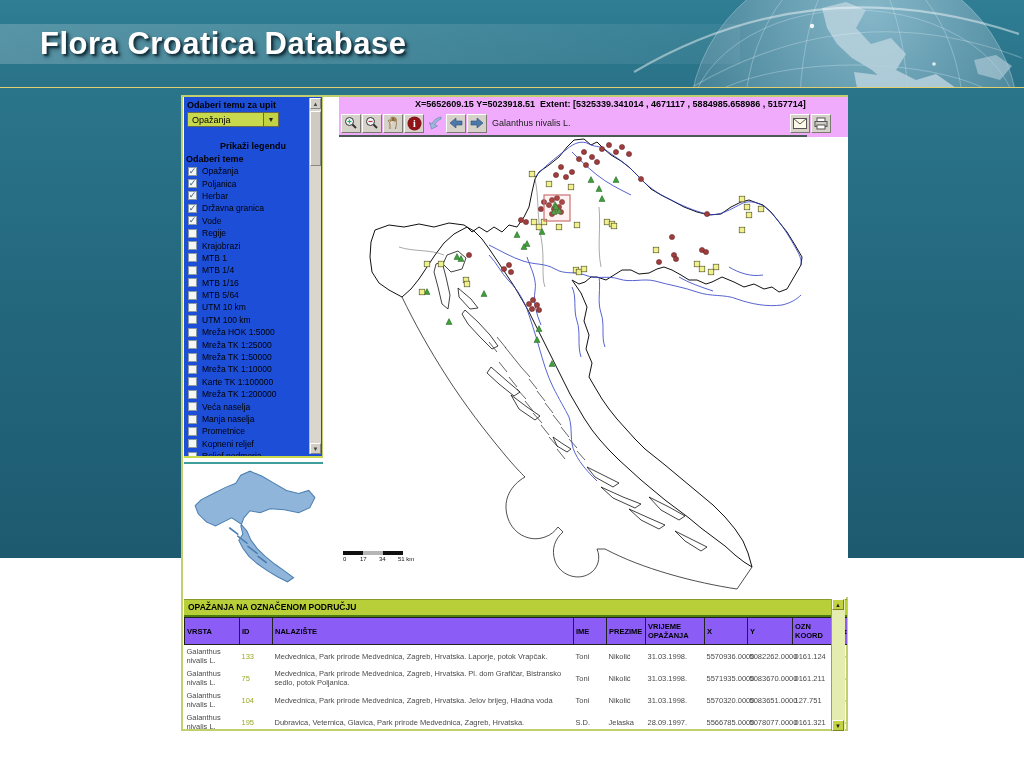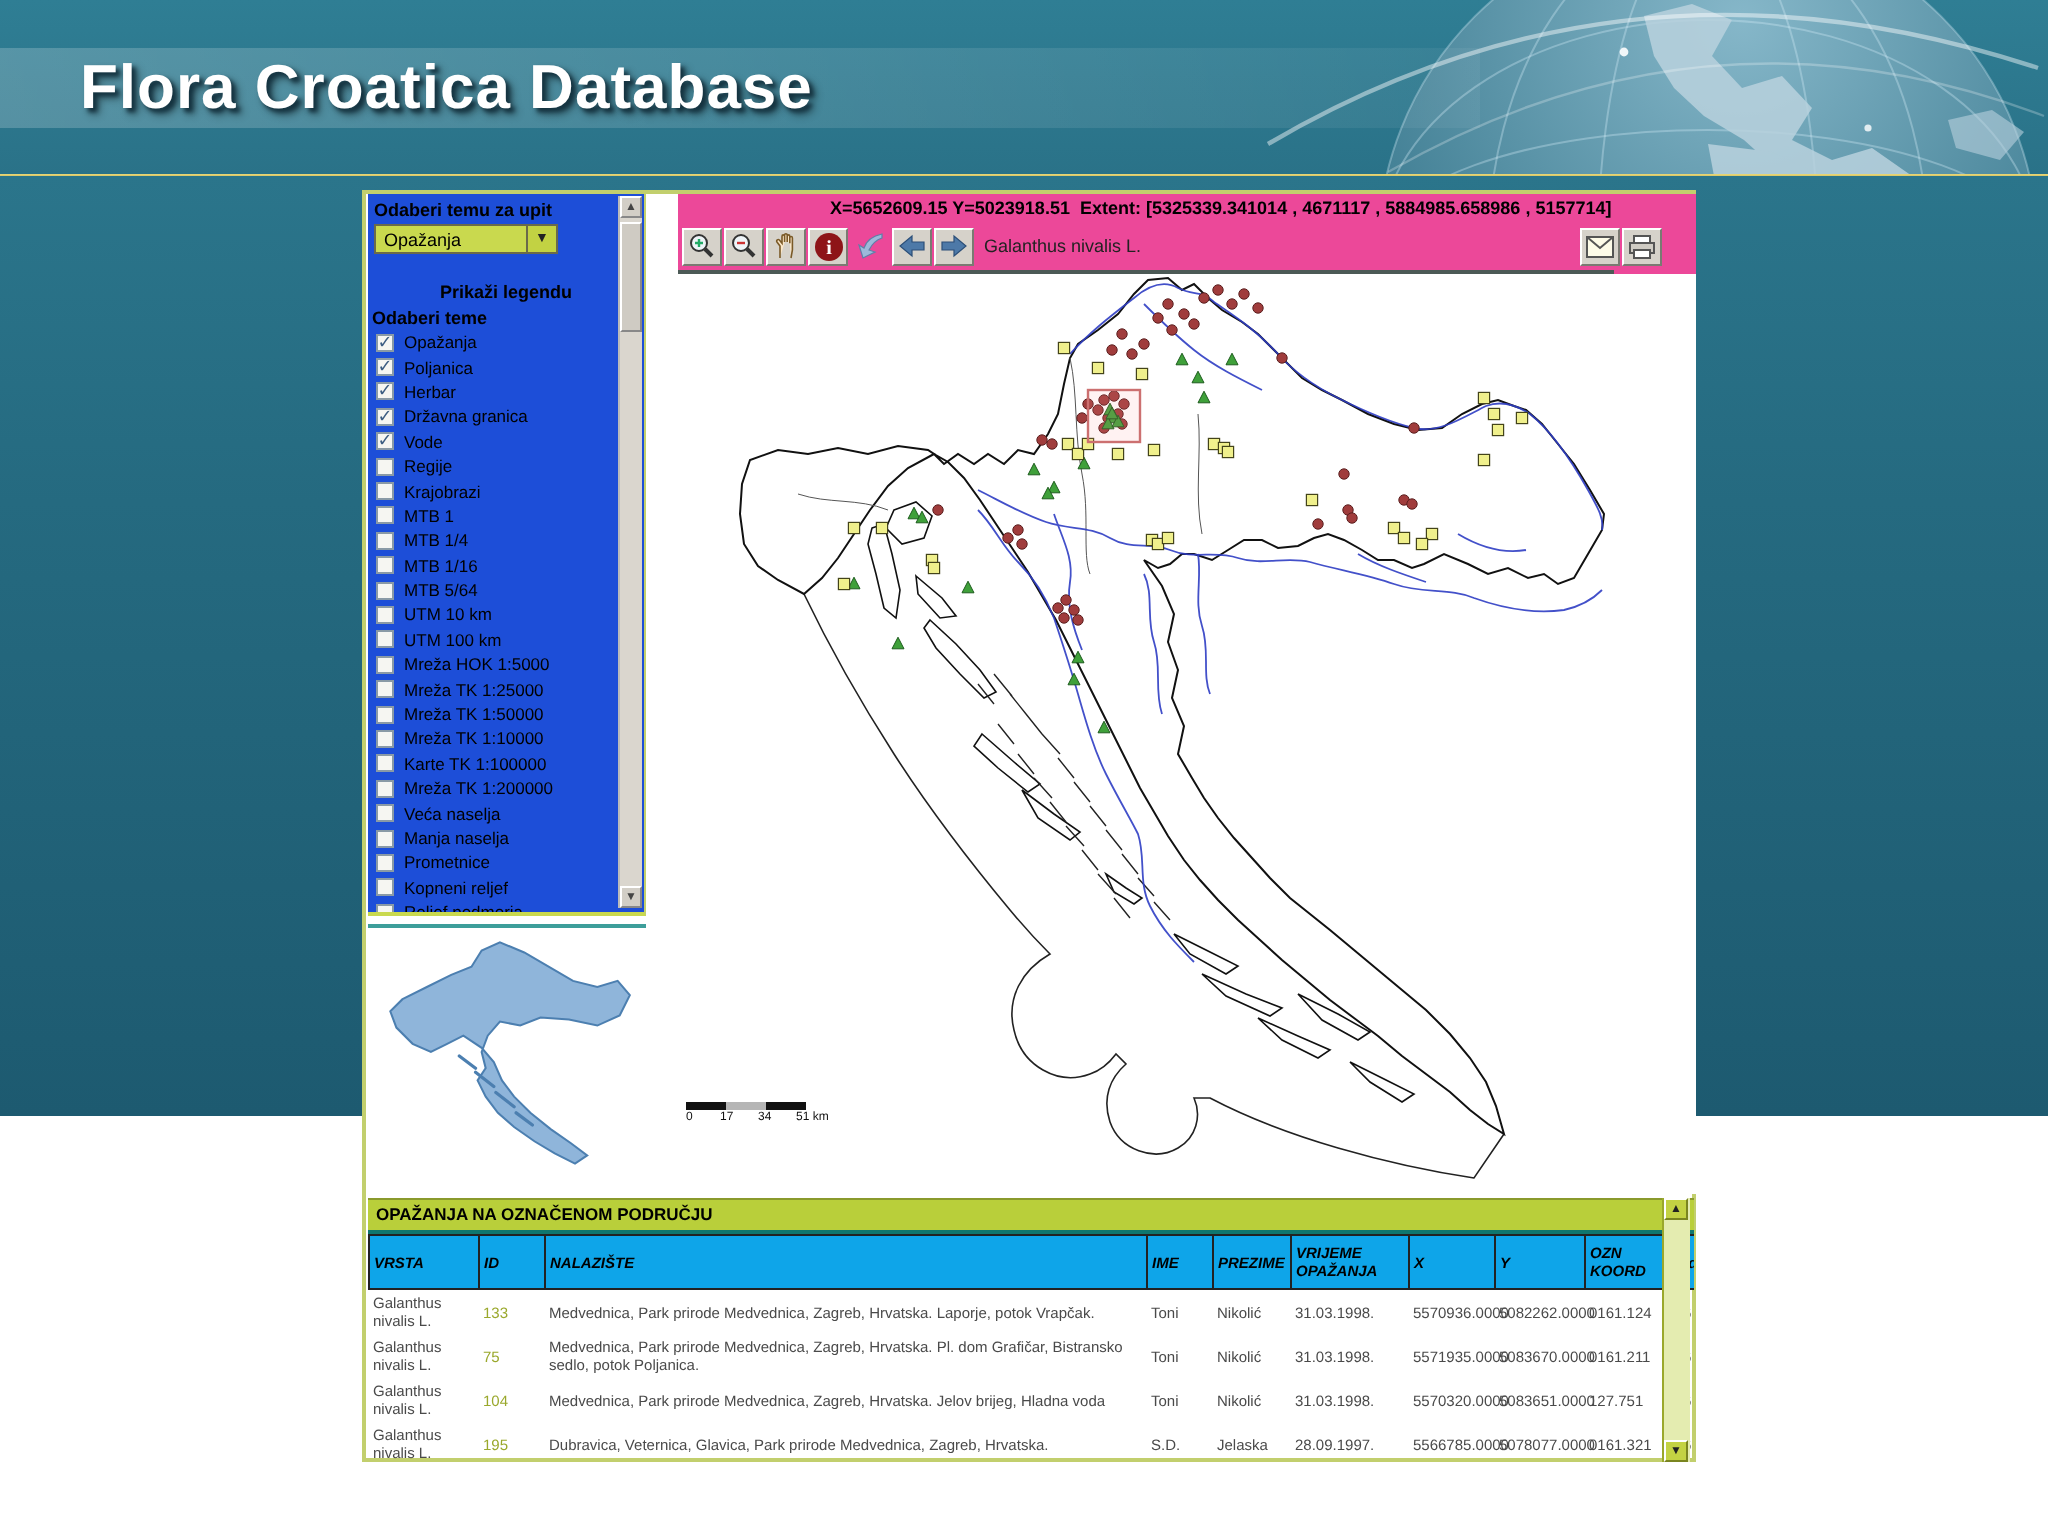--- a/index.html
+++ b/index.html
@@ -38,44 +38,44 @@
   .sb{position:absolute;right:1px;top:1px;bottom:2px;width:11px;background:#dad6ce;
     border-left:1px solid #bbb;}
   .sb .a{position:absolute;left:0;width:11px;height:11px;background:#d2cec6;border:1px solid #fff;
     border-right-color:#888;border-bottom-color:#888;box-sizing:border-box;font-size:6px;
     display:flex;align-items:center;justify-content:center;color:#444;}
   .sb .thumb{position:absolute;left:0;top:13px;width:11px;height:55px;background:#cfcbc3;
     border:1px solid #fff;border-right-color:#888;border-bottom-color:#888;box-sizing:border-box;}
   .teal-line{position:absolute;left:1px;top:365px;width:139px;height:2px;background:#3d9e9a;}
   .inset{position:absolute;left:2px;top:368px;width:136px;height:126px;background:#fff;}
   
-  .mapreg{position:absolute;left:156px;top:0;width:509px;height:500px;background:#ec4899;text-align:right;}
+  .mapreg{position:absolute;left:156px;top:0;width:509px;height:500px;background:#f0abfc;text-align:right;}
   .statusline{position:absolute;left:0;top:2px;width:509px;height:12px;font-size:9px;font-weight:bold;}
   .statusline .coords{position:absolute;left:76px;}
   .statusline .extent{position:absolute;left:201px;}
   .toolbar{position:absolute;left:2px;top:15px;width:505px;height:22px;display:flex;align-items:center;}
   .tbtn{width:20px;height:19px;margin-right:1px;background:#d6d2ca;border:1px solid #fff;
     border-right-color:#7a7a72;border-bottom-color:#7a7a72;box-sizing:border-box;
     display:flex;align-items:center;justify-content:center;}
   .species{margin-left:4px;font-size:9px;color:#222;}
   .right-btns{margin-left:auto;display:flex;margin-right:14px;}
   .tb-sep{position:absolute;left:0;top:38px;width:468px;height:2px;background:#4c5a56;}
   .canvas{position:absolute;left:0;top:40px;width:509px;height:460px;background:#fff;}
   .scalebar{position:absolute;left:4px;top:412px;width:80px;height:14px;font-size:6px;color:#111;}
   .scalebar .bar{position:absolute;left:0;top:2px;width:60px;height:4px;background:#111;}
   .scalebar .mid{position:absolute;left:20px;top:2px;width:20px;height:4px;background:#b5b5b5;}
   .scalebar span{position:absolute;top:7px;}
   
   .tbl{position:absolute;left:1px;top:502px;width:663px;height:132px;overflow:hidden;
     border-top:1px solid #8a9a2c;}
-  .tbl-title{height:13px;background:#b9cf3a;border-bottom:2px solid #0f766e;
+  .tbl-title{height:13px;background:#b9cf3a;border-bottom:2px solid #4d7c0f;
     font-weight:bold;font-size:8.5px;padding:2px 0 0 4px;box-sizing:content-box;}
   table{border-collapse:collapse;table-layout:fixed;width:649px;}
-  th{background:#0ea5e9;border:1px solid #222;font-size:7.5px;text-align:left;
-    padding:2px 2px;height:22px;vertical-align:middle;font-weight:bold;font-style:italic;}
+  th{background:#8b5cf6;border:1px solid #222;font-size:7.5px;text-align:left;
+    padding:2px 2px;height:22px;vertical-align:middle;font-weight:bold;}
   td{font-size:7.5px;color:#4a4a4a;padding:2px 2px;vertical-align:middle;height:14px;}
   td.idc{color:#9aa82c;}
   tr.datarow{height:18px;}
   .c0{width:50px}.c1{width:28px}.c2{width:296px}.c3{width:28px}.c4{width:34px}
   .c5{width:54px}.c6{width:38px}.c7{width:40px}.c8{width:42px}.c9{width:16px}
   .tsb{position:absolute;right:1px;top:502px;width:13px;height:132px;background:#e4ecb0;
     border-left:1px solid #9aa82c;}
   .tsb .a{position:absolute;left:0;width:12px;height:11px;background:#c3d243;
     border:1px solid #fff;border-right-color:#7a8520;border-bottom-color:#7a8520;
     box-sizing:border-box;font-size:6px;display:flex;align-items:center;justify-content:center;color:#222;}

